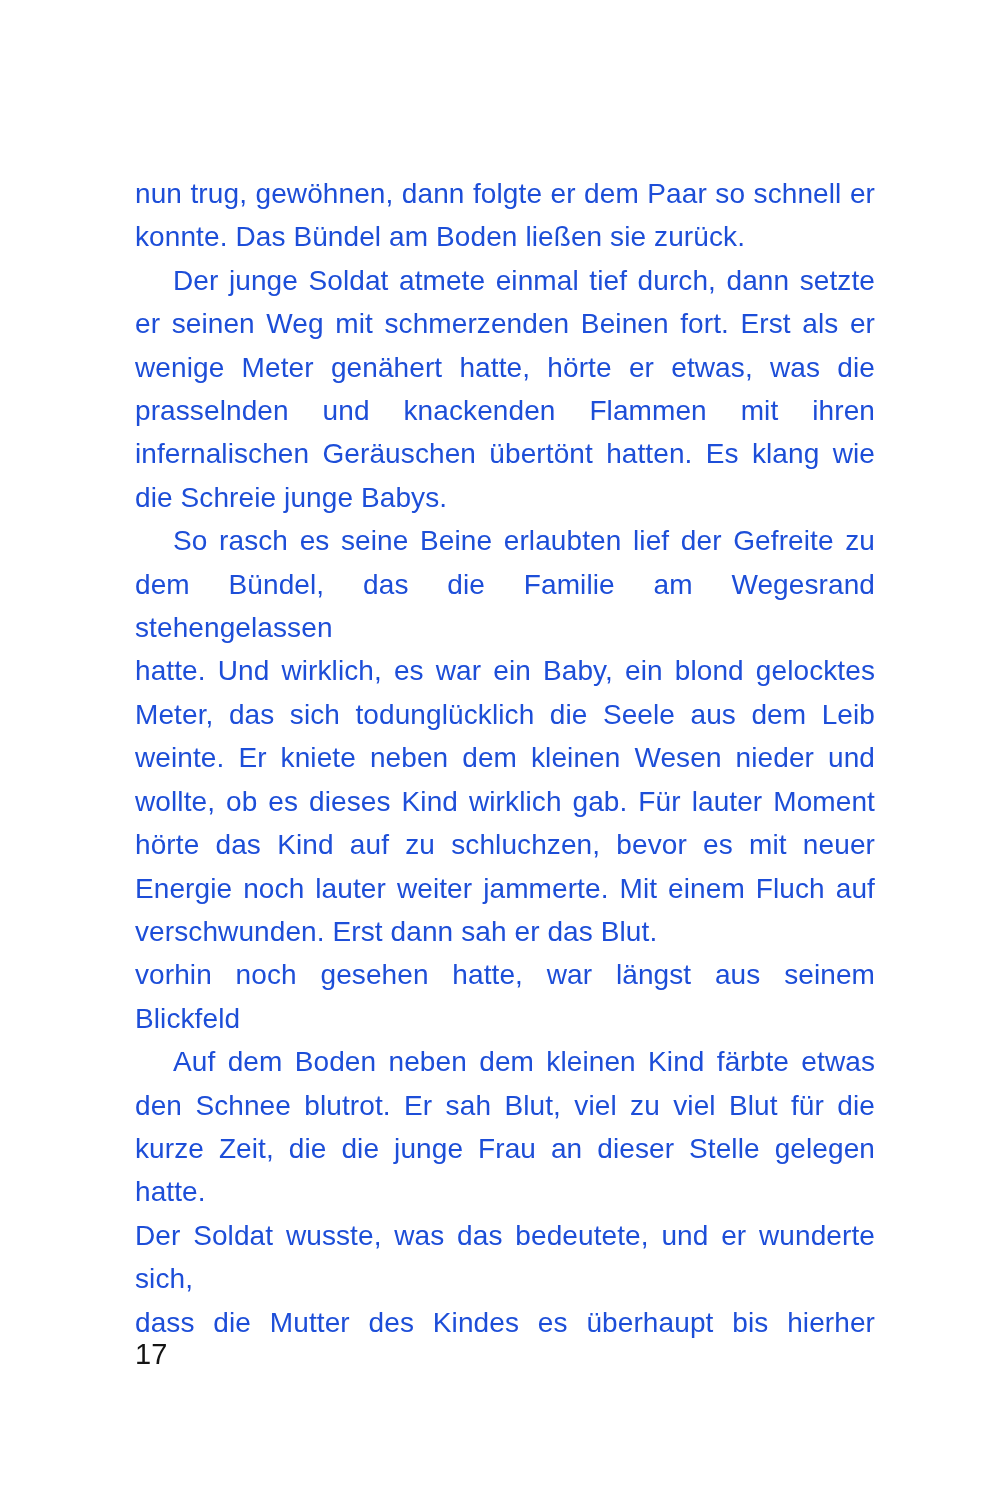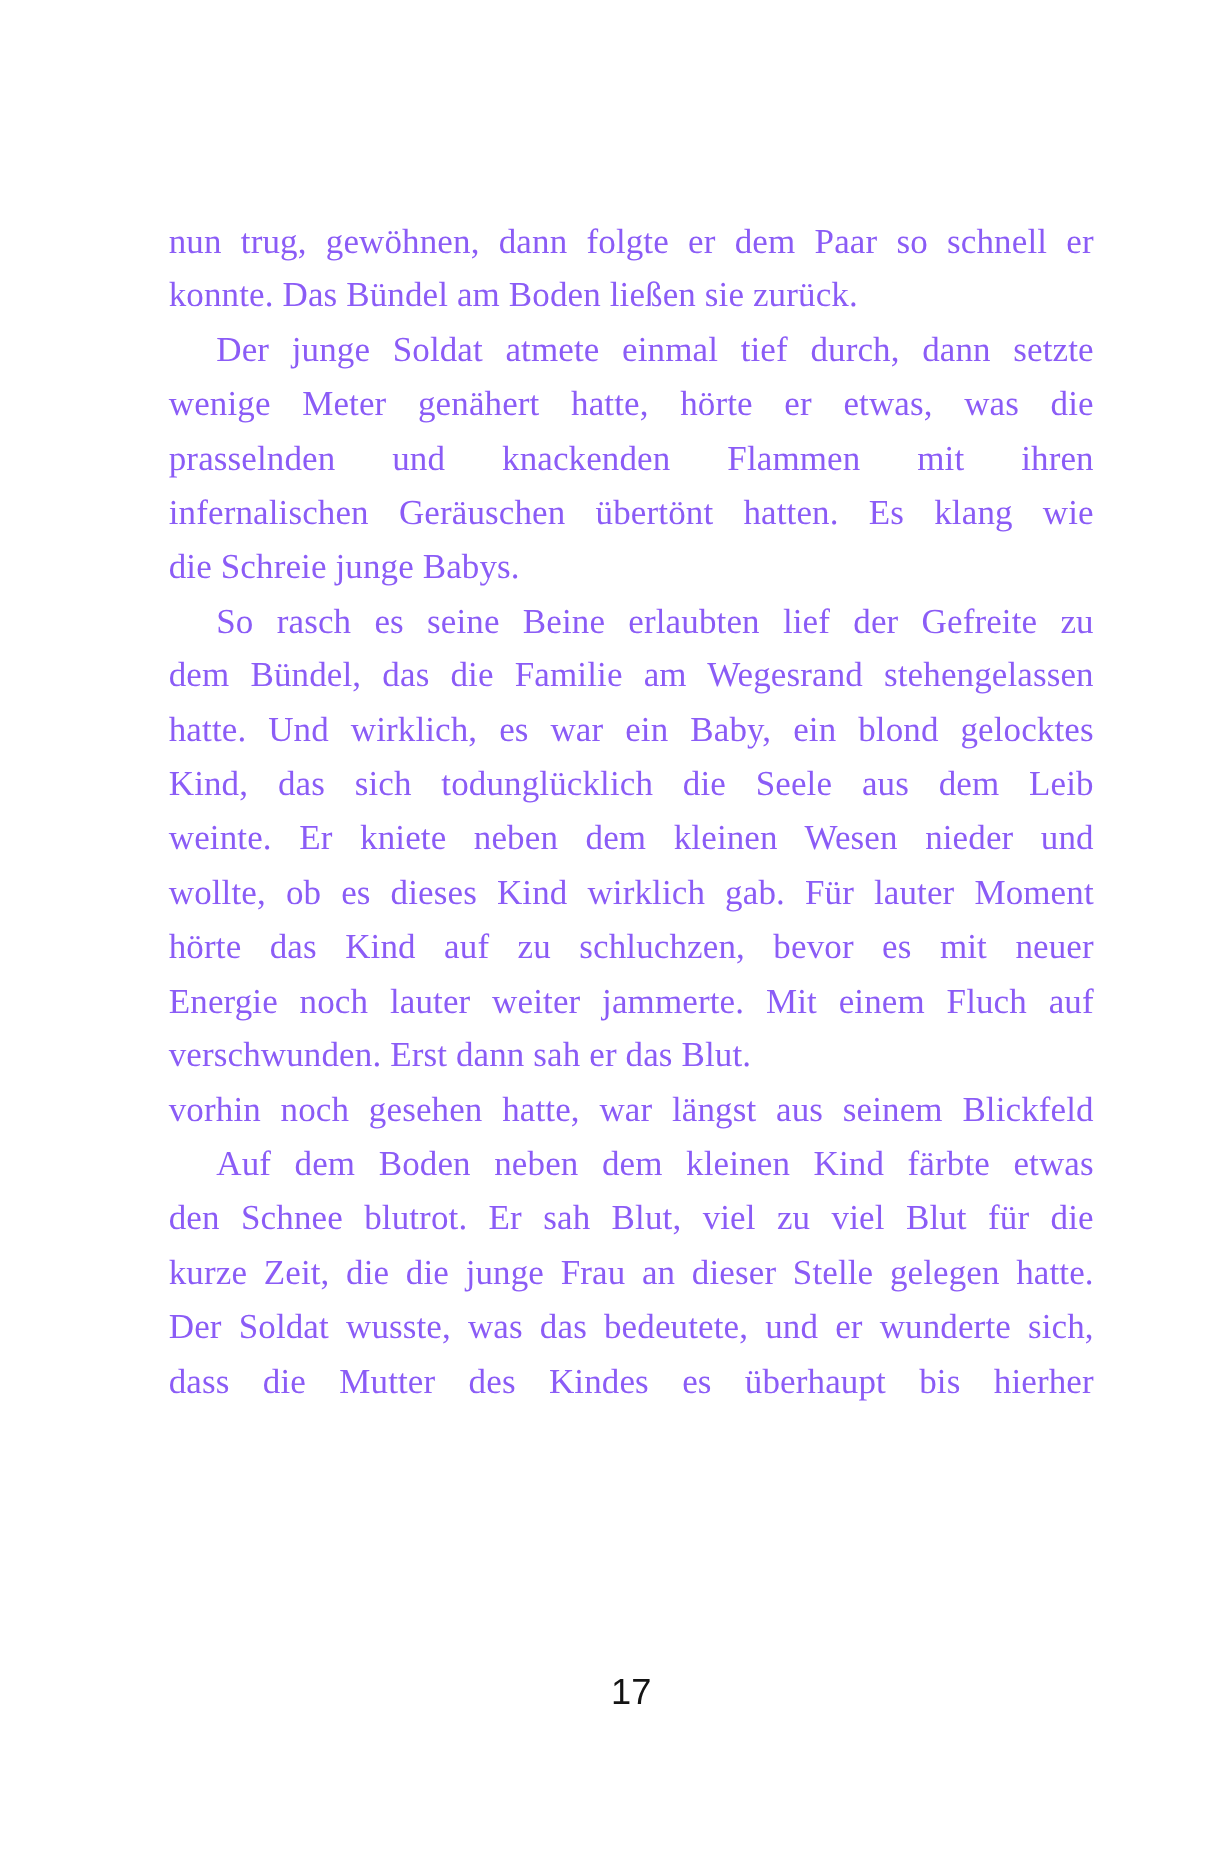--- a/index.html
+++ b/index.html
@@ -12,65 +12,65 @@
     width: 984px;
     height: 1496px;
     background: #ffffff;
     overflow: hidden;
   }
   .text-block {
     position: absolute;
     left: 135px;
     top: 172px;
     width: 740px;
-    font-family: Liberation Serif, serif;
+    font-family: Liberation Sans, sans-serif;
     font-size: 28px;
     line-height: 43.4px;
-    color: #8b5cf6;
+    color: #1d4ed8;
     letter-spacing: 0.1px;
   }
   .line {
     margin: 0;
     padding: 0;
     text-align: justify;
     text-align-last: justify;
   }
   .line.indent {
     text-indent: 38px;
   }
   .line.end {
     text-align-last: left;
   }
   .page-number {
     position: absolute;
     left: 135px;
     top: 1338px;
     width: 740px;
-    text-align: center;
     font-family: "Liberation Sans", sans-serif;
     font-size: 29px;
     color: #141414;
   }
 </style>
 </head>
 <body>
 
 <div class="page">
   <main class="text-block">
       <p class="line">nun trug, gewöhnen, dann folgte er dem Paar so schnell er</p>
       <p class="line end">konnte. Das Bündel am Boden ließen sie zurück.</p>
       <p class="line indent">Der junge Soldat atmete einmal tief durch, dann setzte</p>
+      <p class="line">er seinen Weg mit schmerzenden Beinen fort. Erst als er</p>
       <p class="line">wenige Meter genähert hatte, hörte er etwas, was die</p>
       <p class="line">prasselnden und knackenden Flammen mit ihren</p>
       <p class="line">infernalischen Geräuschen übertönt hatten. Es klang wie</p>
       <p class="line end">die Schreie junge Babys.</p>
       <p class="line indent">So rasch es seine Beine erlaubten lief der Gefreite zu</p>
       <p class="line">dem Bündel, das die Familie am Wegesrand stehengelassen</p>
       <p class="line">hatte. Und wirklich, es war ein Baby, ein blond gelocktes</p>
-      <p class="line">Kind, das sich todunglücklich die Seele aus dem Leib</p>
+      <p class="line">Meter, das sich todunglücklich die Seele aus dem Leib</p>
       <p class="line">weinte. Er kniete neben dem kleinen Wesen nieder und</p>
       <p class="line">wollte, ob es dieses Kind wirklich gab. Für lauter Moment</p>
       <p class="line">hörte das Kind auf zu schluchzen, bevor es mit neuer</p>
       <p class="line">Energie noch lauter weiter jammerte. Mit einem Fluch auf</p>
       <p class="line end">verschwunden. Erst dann sah er das Blut.</p>
       <p class="line">vorhin noch gesehen hatte, war längst aus seinem Blickfeld</p>
       <p class="line indent">Auf dem Boden neben dem kleinen Kind färbte etwas</p>
       <p class="line">den Schnee blutrot. Er sah Blut, viel zu viel Blut für die</p>
       <p class="line">kurze Zeit, die die junge Frau an dieser Stelle gelegen hatte.</p>
       <p class="line">Der Soldat wusste, was das bedeutete, und er wunderte sich,</p>

